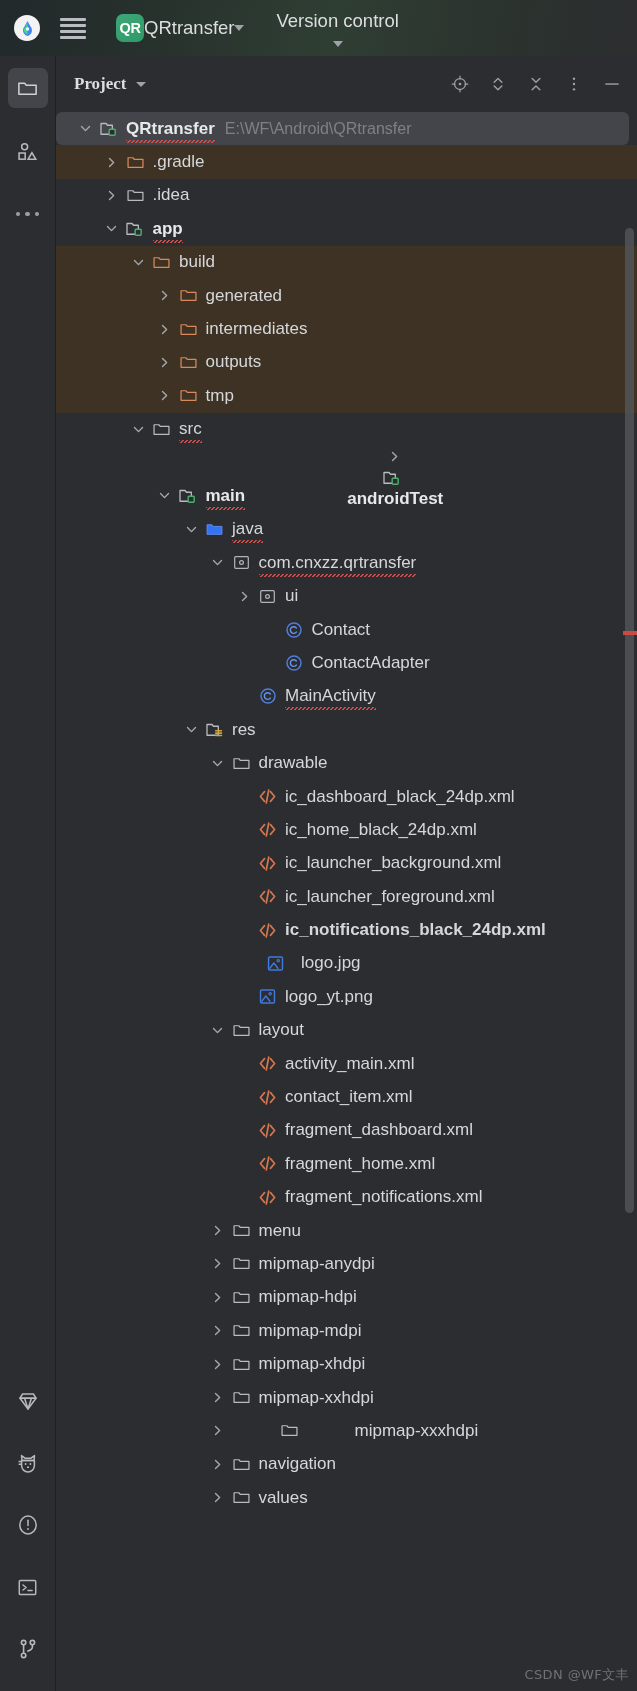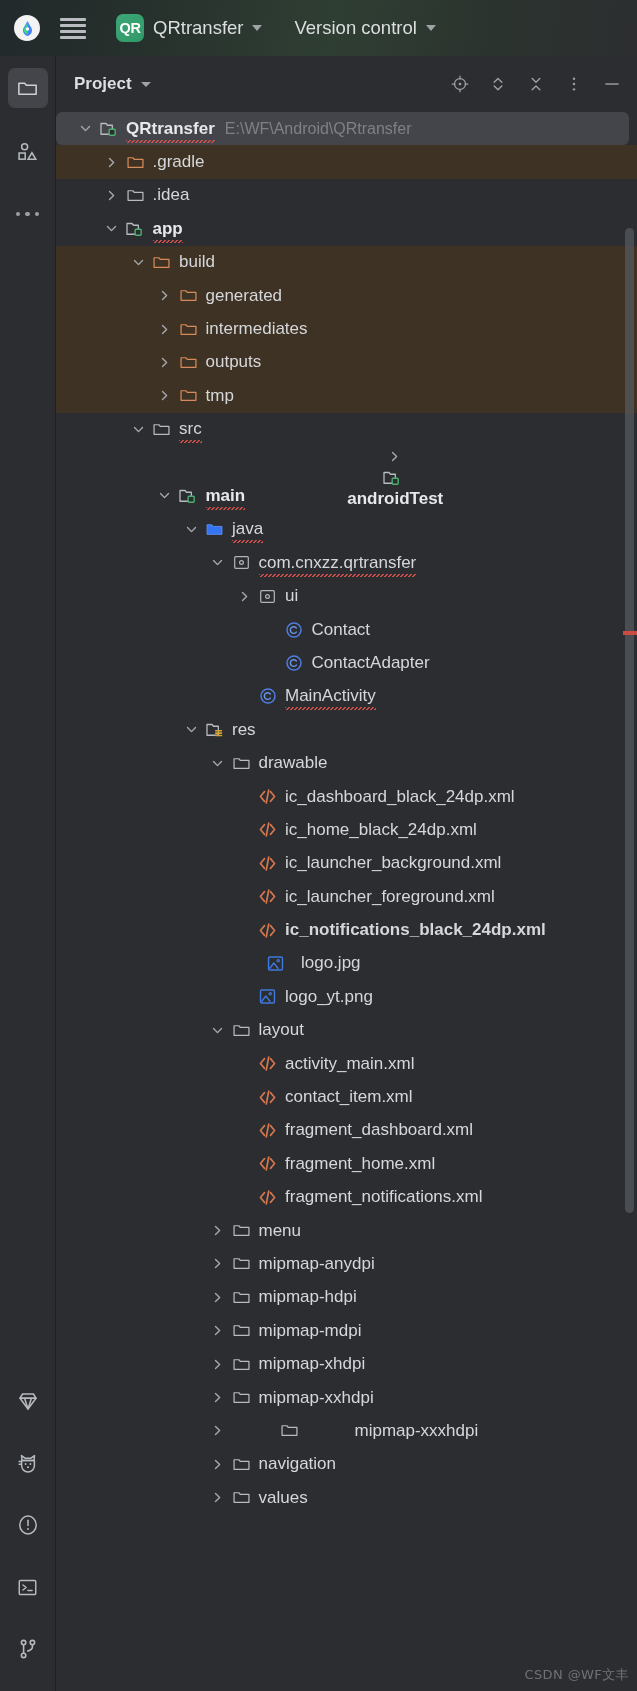--- a/index.html
+++ b/index.html
@@ -34,21 +34,21 @@
   .hamburger {
     width: 26px; height: 21px;
     display: flex; flex-direction: column; justify-content: space-between;
     margin-right: 26px;
     flex: none;
     cursor: pointer;
   }
   .hamburger i { display: block; height: 3px; background: #b9bcc0; border-radius: 1px; }
 
   .proj-chip {
-    display: flex; align-items: center; gap: 9px;
+    display: flex; align-items: center; 
     padding: 3px 8px 3px 4px;
     border-radius: 6px;
     cursor: pointer;
   }
   .qr-badge {
     width: 28px; height: 28px;
     border-radius: 7px;
     background: linear-gradient(145deg, #3ea77a 0%, #36a06f 50%, #2f9a68 100%);
     color: #fff;
     font-size: 14.5px;
@@ -58,20 +58,21 @@
     flex: none;
   }
   .proj-name {
     color: #dcdee0;
     font-size: 18.5px;
   }
   .vc-chip {
     display: flex; align-items: center; gap: 9px;
     margin-left: 24px;
     cursor: pointer;
+    flex-direction: column;
   }
   .vc-label { color: #dcdee0; font-size: 18.5px; }
 
   .chev-dn {
     width: 0; height: 0;
     border-left: 5.5px solid transparent;
     border-right: 5.5px solid transparent;
     border-top: 6px solid #9fa3a8;
     flex: none;
   }
@@ -111,20 +112,21 @@
   
   .panel-head {
     position: absolute;
     left: 56px; right: 0; top: 56px;
     height: 56px;
     display: flex;
     align-items: center;
     padding-left: 18px;
     padding-right: 14px;
     background: #2b2d30;
+    font-family: Liberation Serif, serif;
   }
   .panel-title {
     color: #dcdee0;
     font-size: 17px;
     font-weight: bold;
     margin-right: 9px;
   }
   .panel-title-chev {
     width: 0; height: 0;
     border-left: 5px solid transparent;

